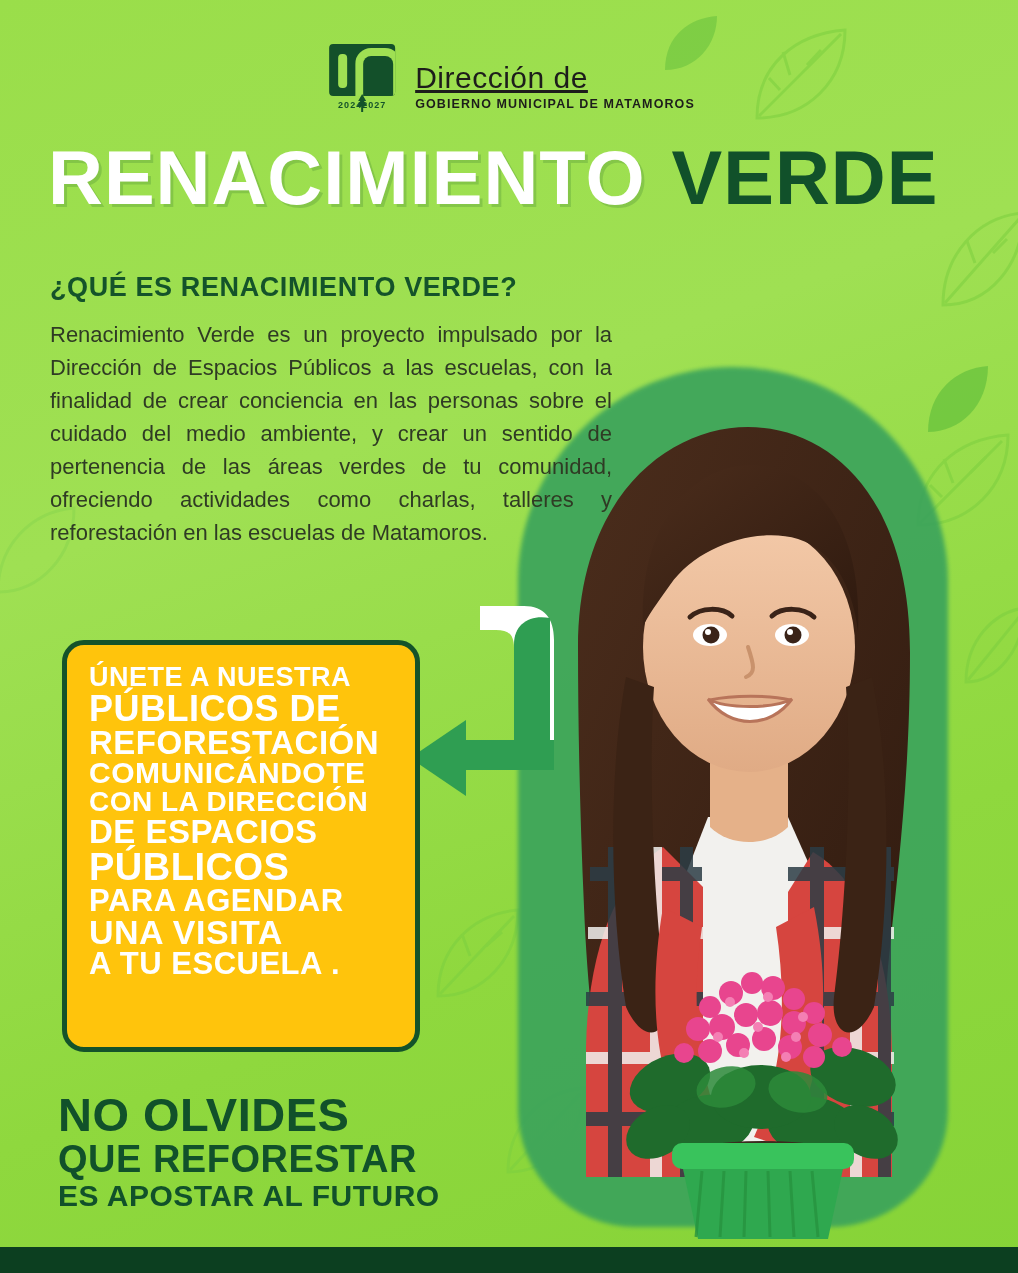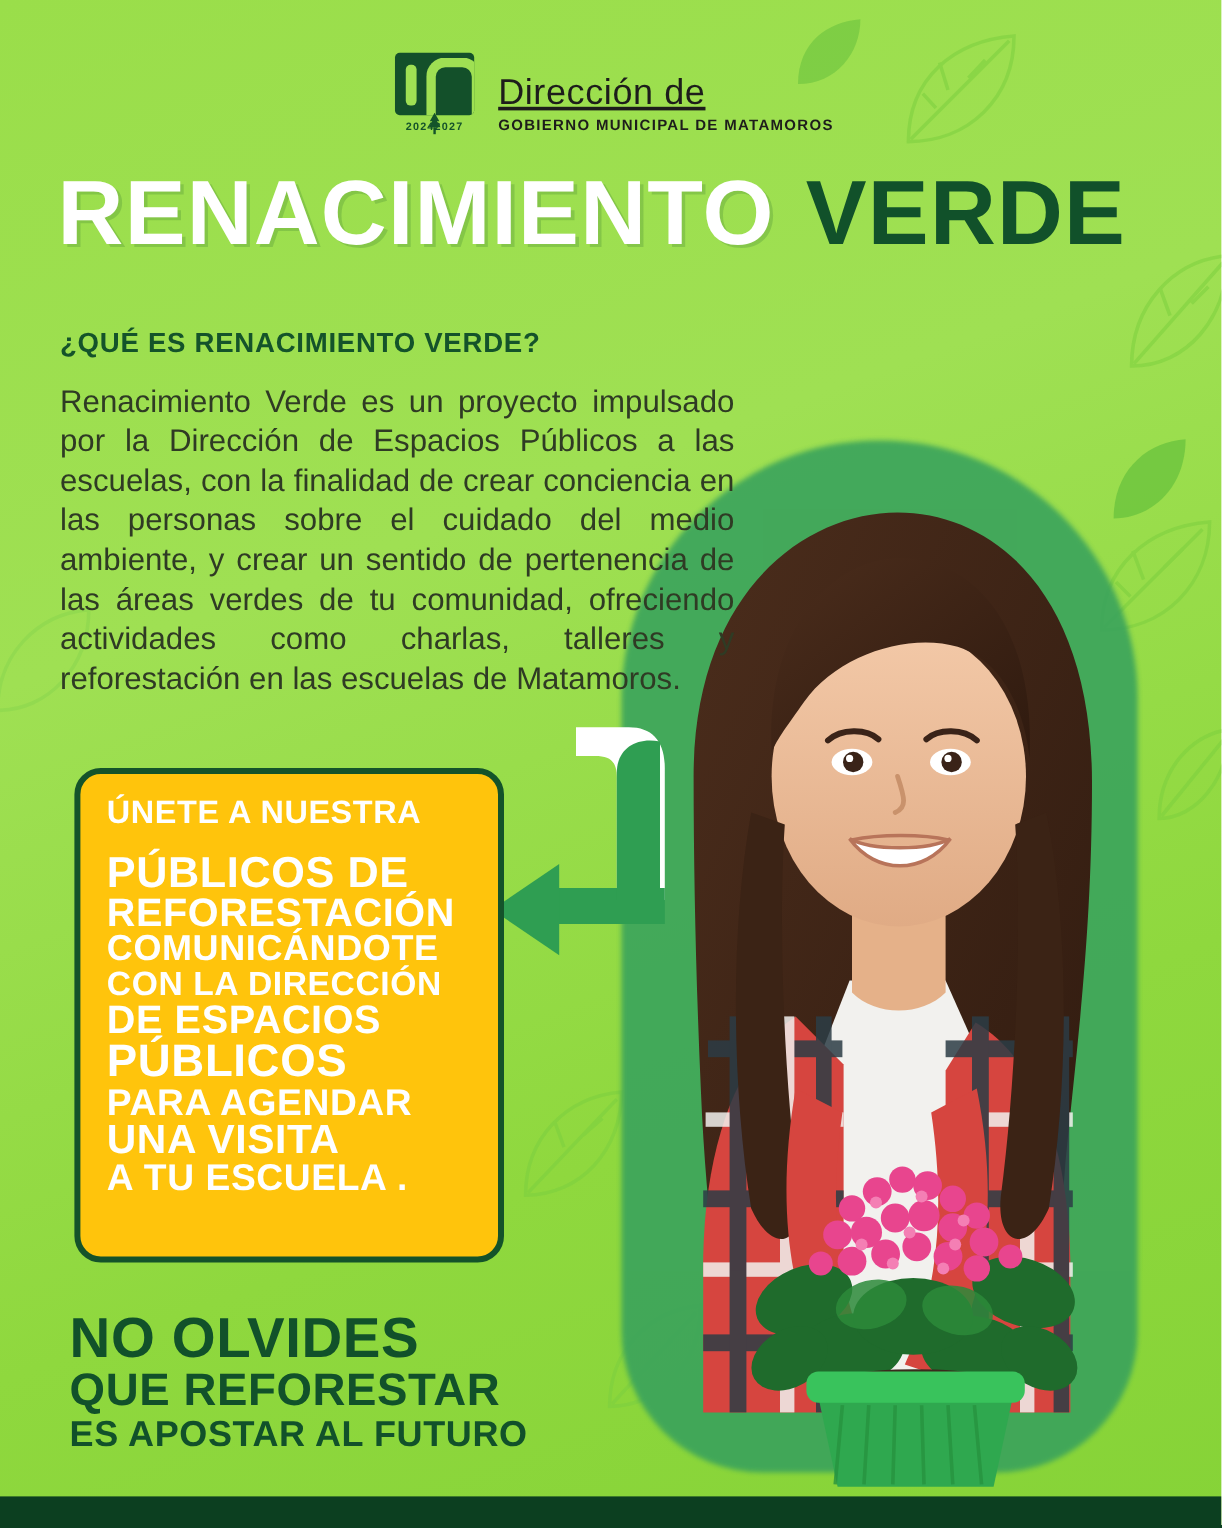--- a/index.html
+++ b/index.html
@@ -135,33 +135,33 @@
   .title .w2 {
     color: #11512a;
     margin-left: 26px;
   }
 
   
   .question {
     position: absolute;
     top: 272px;
     left: 50px;
-    font-size: 23px;
+    font-size: 27px;
     font-weight: bold;
     color: #14532a;
     letter-spacing: 0.6px;
   }
 
   
   .paragraph {
     position: absolute;
     top: 318px;
     left: 50px;
     width: 562px;
-    font-size: 26px;
+    font-size: 22px;
     line-height: 33px;
     color: #2f3b24;
     text-align: justify;
   }
 
   
   .callout {
     position: absolute;
     left: 62px;
     top: 640px;
@@ -173,21 +173,21 @@
     box-sizing: border-box;
     padding: 20px 18px 14px 22px;
   }
   .callout .line {
     color: #ffffff;
     font-weight: bold;
     line-height: 0.95;
     letter-spacing: 0.5px;
     display: block;
   }
-  .callout .l1 { font-size: 27px; margin-bottom: 19px;}
+  .callout .l1 { font-size: 27px; margin-bottom: 1px;}
   .callout .l2 { font-size: 36px; margin-bottom: 1px;}
   .callout .l3 { font-size: 33px; margin-bottom: 1px;}
   .callout .l4 { font-size: 30px; margin-bottom: 1px;}
   .callout .l5 { font-size: 28px; margin-bottom: 1px;}
   .callout .l6 { font-size: 33px; margin-bottom: 1px;}
   .callout .l7 { font-size: 38px; margin-bottom: 1px;}
   .callout .l8 { font-size: 31px; margin-bottom: 1px;}
   .callout .l9 { font-size: 34px; margin-bottom: 1px;}
   .callout .l10 { font-size: 31px; }
 

